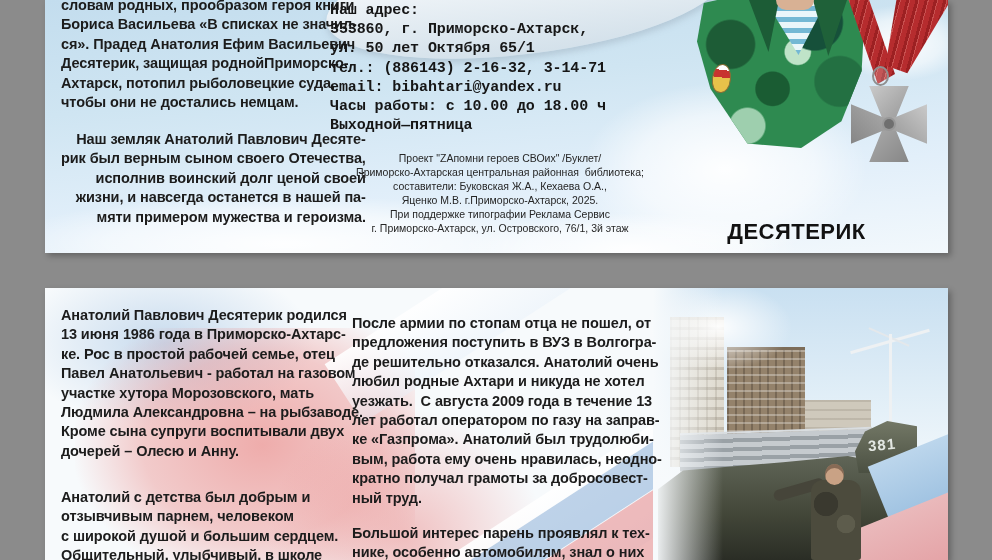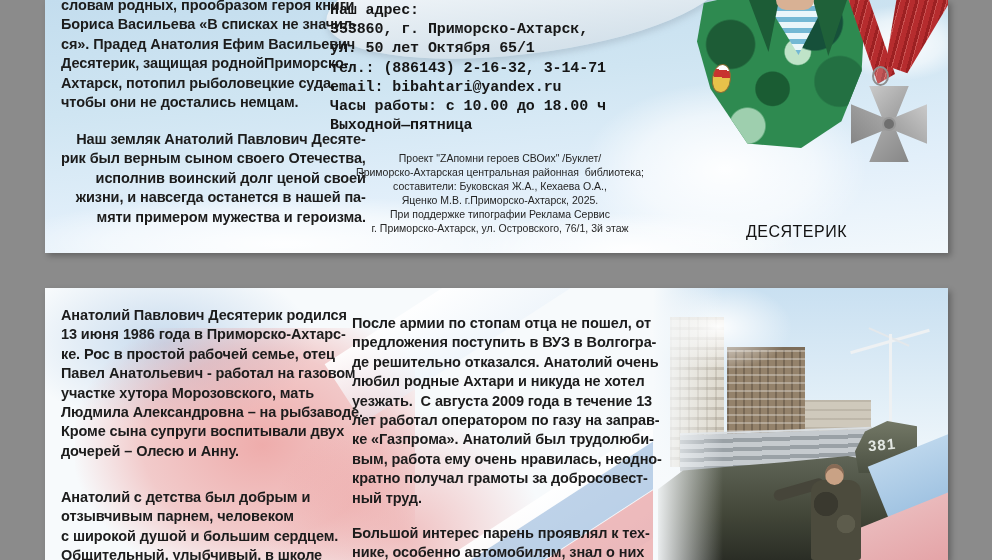--- a/index.html
+++ b/index.html
@@ -26,21 +26,21 @@
   }
   .contact-text{
     white-space:pre;font-size:15px;line-height:19.2px;
     font-weight:700;color:#161616;letter-spacing:-0.1px;font-family:Liberation Mono, monospace;
   }
   .credits-text{
     white-space:pre;text-align:center;font-size:10.5px;line-height:14px;
     font-weight:400;color:#262626;
   }
   .hero-name{
-    text-align:center;font-size:16px;line-height:31px;font-weight:400;
+    text-align:center;font-size:22px;line-height:31px;font-weight:700;
     color:#121212;letter-spacing:.5px;word-spacing:7px;white-space:pre;
   }
 
   
   .cloud{background:radial-gradient(ellipse at center,rgba(255,255,255,.95) 0%,rgba(255,255,255,.55) 45%,rgba(255,255,255,0) 72%);}
 
   
   .photo1{left:600px;top:0;width:303px;height:253px;}
   .jacket{
     left:52px;top:0;width:168px;height:148px;

